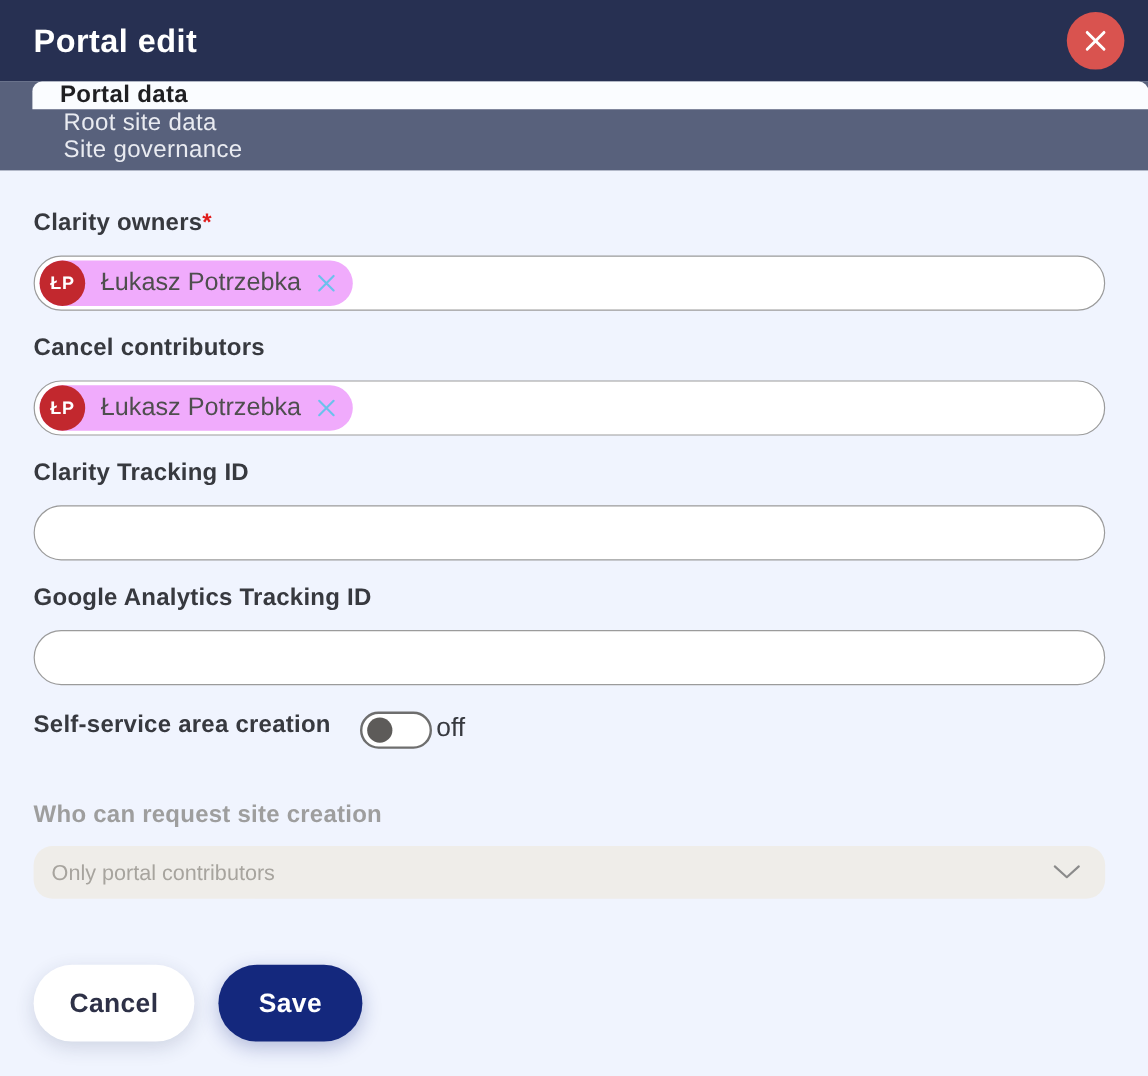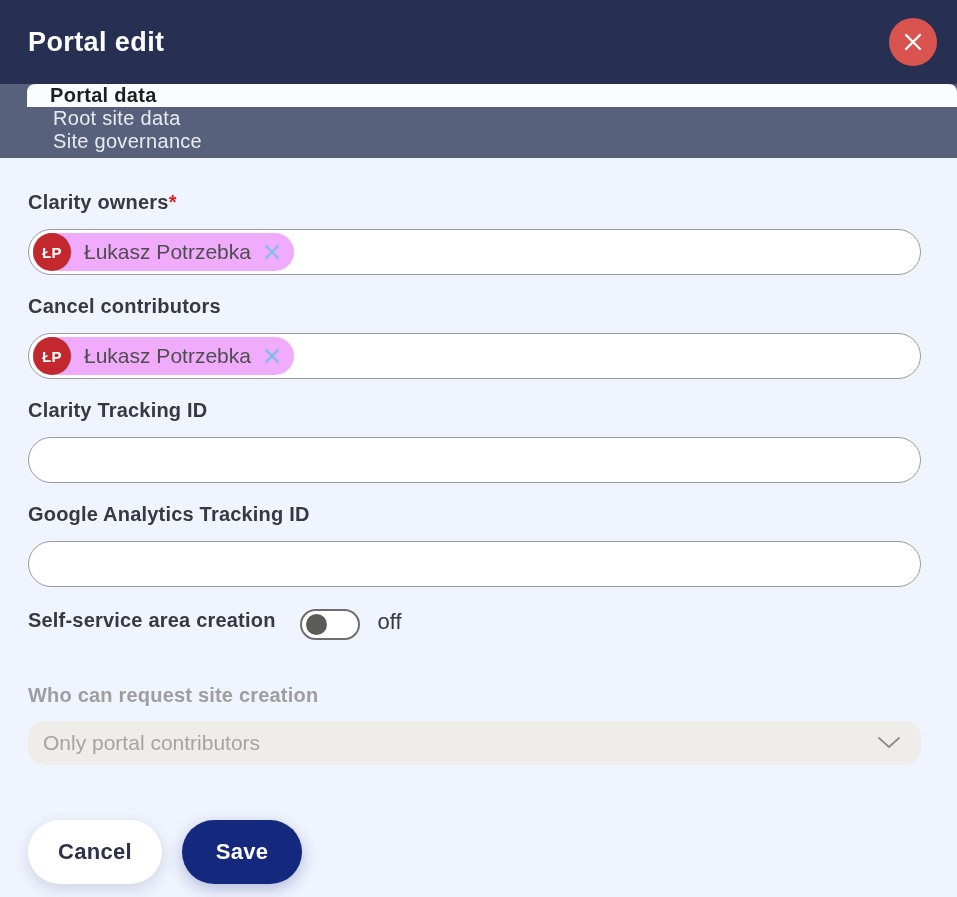--- a/index.html
+++ b/index.html
@@ -6,21 +6,21 @@
   html, body { margin: 0; padding: 0; }
   body {
     width: 957px; height: 897px;
     font-family: "Liberation Sans", sans-serif;
     background: #f0f4fe;
   }
   .modal { width: 957px; height: 897px; overflow: hidden; background: #f0f4fe; }
 
   
   .header {
-    height: 84px; background: #273052;
+    height: 68px; background: #273052;
     display: flex; align-items: center;
     padding: 0 20px 0 28px;
   }
   .title { color: #ffffff; font-size: 27px; font-weight: bold; letter-spacing: 0.4px; }
   .close-btn {
     margin-left: auto; width: 48px; height: 48px; border-radius: 50%;
     background: #d9534f; border: none; cursor: pointer;
     display: flex; align-items: center; justify-content: center; padding: 0;
   }
 
@@ -73,31 +73,31 @@
   .toggle-row .field-label { margin: 0; }
   .toggle {
     width: 60px; height: 31px; background: #ffffff;
     border: 2px solid #6e6e6e; border-radius: 17px;
     position: relative; margin-left: 24px; cursor: pointer; padding: 0;
   }
   .toggle-knob {
     position: absolute; left: 4px; top: 3px; width: 21px; height: 21px;
     border-radius: 50%; background: #5d5b59;
   }
-  .toggle-state { font-size: 22px; color: #37393f; margin-left: 18px; }
+  .toggle-state { font-size: 22px; color: #37393f; margin-left: 4px; }
 
   
   .disabled-group { margin-top: 44px; }
   .disabled-group .field-label { color: #9e9e9e; margin-bottom: 14px; }
   .select-box {
     height: 44px; background: #efede9; border-radius: 16px;
     display: flex; align-items: center;
     padding: 0 20px 0 15px; cursor: default;
   }
-  .select-value { font-size: 21px; color: #a7a49e; text-align: right; }
+  .select-value { font-size: 18px; color: #a7a49e; text-align: right; }
   .select-chevron { margin-left: auto; display: flex; align-items: center; }
 
   
   .footer { display: flex; gap: 20px; margin-top: 55px; }
   .btn {
     height: 64px; border-radius: 32px; border: none; cursor: pointer;
     font-family: "Liberation Sans", sans-serif; font-size: 22px; font-weight: bold;
     letter-spacing: 0.3px;
   }
   .btn-cancel { width: 134px; background: #ffffff; color: #2e3147; box-shadow: 0 5px 16px rgba(40, 50, 90, 0.16); }

